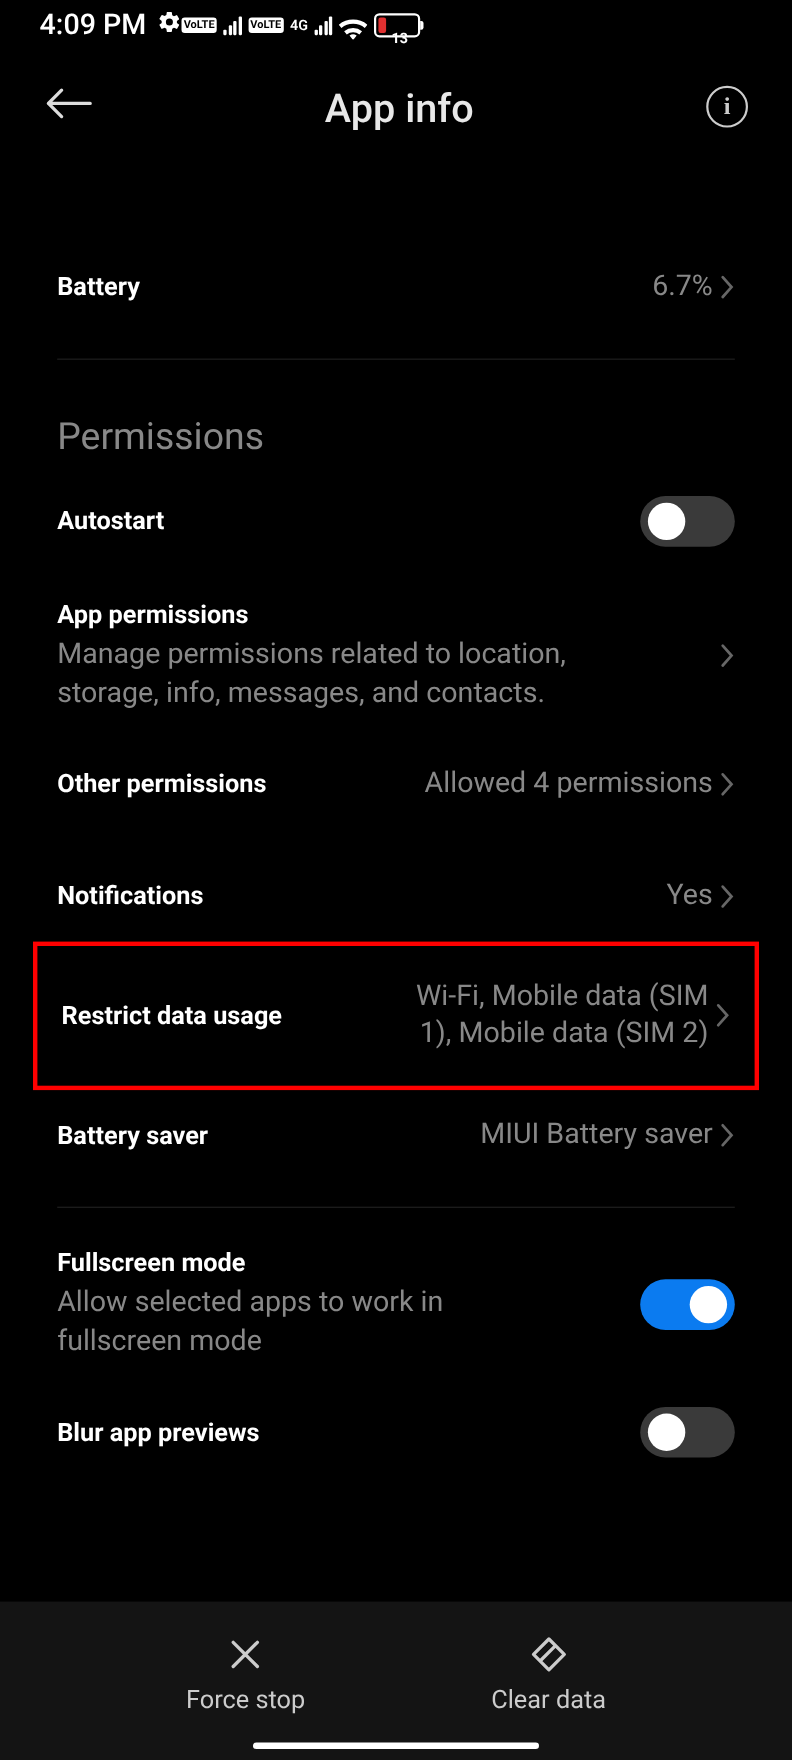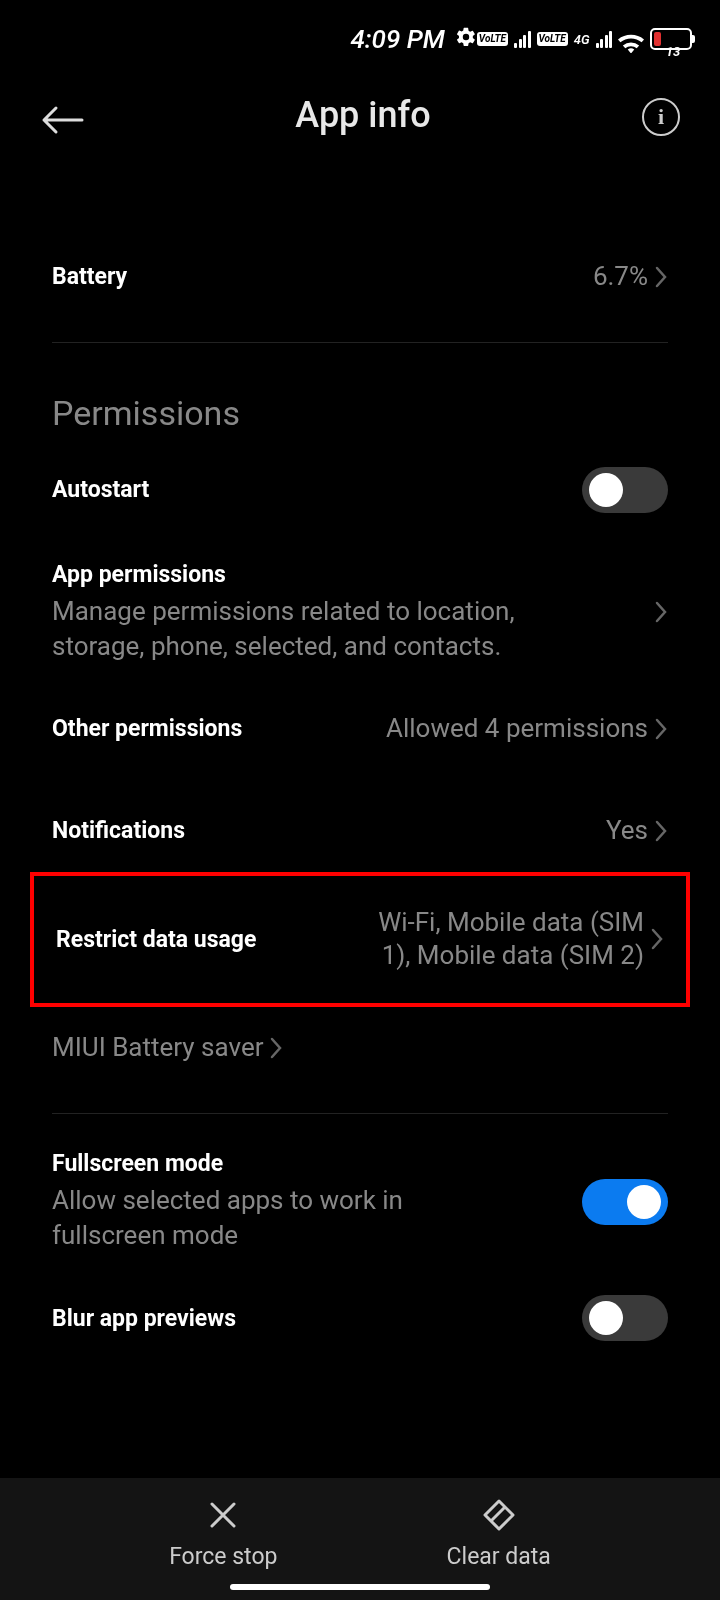--- a/index.html
+++ b/index.html
@@ -7,26 +7,25 @@
     width: 720px;
     height: 1600px;
     background: #000;
     color: #fff;
     font-family: -apple-system, Roboto, "Helvetica Neue", Arial, sans-serif;
     overflow: hidden;
     position: relative;
   }
   .status-bar {
     display: flex;
-    justify-content: flex-end;
-    align-items: center;
-    padding: 24px 28px 10px 36px;
+    justify-content: flex-start;
+    align-items: center;
+    padding: 8px 28px 10px 36px;
     font-size: 26px;
     font-weight: 500;
-    font-style: italic;
   }
   .status-left {
     display: flex;
     align-items: center;
     gap: 10px;
   }
   .status-right {
     display: flex;
     align-items: center;
     gap: 6px;
@@ -90,21 +89,21 @@
     right: 2px;
     font-size: 13px;
     text-align: center;
     font-weight:700;
     margin-top:24px;
   }
   .net-tag { font-size: 13px; font-weight:600; line-height:1;}
 
   .header {
     display: flex;
-    align-items: flex-end;
+    align-items: flex-start;
     justify-content: space-between;
     padding: 30px 40px 20px 40px;
   }
   .back-arrow { width: 44px; height: 32px; }
   .header-title {
     font-size: 36px;
     font-weight: 500;
     color: #e8e8e8;
   }
   .info-circle {
@@ -190,21 +189,21 @@
     border: 4px solid #ff0000;
     margin: 0 30px;
     padding: 0;
   }
   .highlight-box .row { padding: 30px 22px; align-items: center; }
 
   .bottom-bar {
     position: absolute;
     bottom: 0;
     left: 0; right: 0;
-    height: 122px;
+    height: 144px;
     background: #141414;
     display: flex;
     align-items: center;
     justify-content: space-evenly;
     padding-bottom: 12px;
   }
   .bottom-btn {
     display: flex;
     flex-direction: column;
     align-items: center;
@@ -304,21 +303,21 @@
   <div class="row">
     <div class="row-title">Autostart</div>
     <div class="toggle off">
       <div class="toggle-knob"></div>
     </div>
   </div>
 
   <div class="row">
     <div style="flex:1">
       <div class="row-title">App permissions</div>
-      <div class="row-sub">Manage permissions related to location, storage, phone, selected, and contacts.</div>
+      <div class="row-sub">Manage permissions related to location, storage, info, messages, and contacts.</div>
     </div>
     <span class="chevron">
       <svg viewBox="0 0 14 24" stroke="#666" stroke-width="2.5" fill="none" stroke-linecap="round">
           <path d="M3 3 L11 12 L3 21"></path>
         </svg>
     </span>
   </div>
 
   <div class="row">
     <div class="row-title">Other permissions</div>
@@ -354,20 +353,21 @@
         <span class="chevron">
           <svg viewBox="0 0 14 24" stroke="#666" stroke-width="2.5" fill="none" stroke-linecap="round">
               <path d="M3 3 L11 12 L3 21"></path>
             </svg>
         </span>
       </div>
     </div>
   </div>
 
   <div class="row">
+    <div class="row-title">Battery saver</div>
     <div class="row-right">
       <span class="row-value">MIUI Battery saver</span>
       <span class="chevron">
         <svg viewBox="0 0 14 24" stroke="#666" stroke-width="2.5" fill="none" stroke-linecap="round">
             <path d="M3 3 L11 12 L3 21"></path>
           </svg>
       </span>
     </div>
   </div>
 

